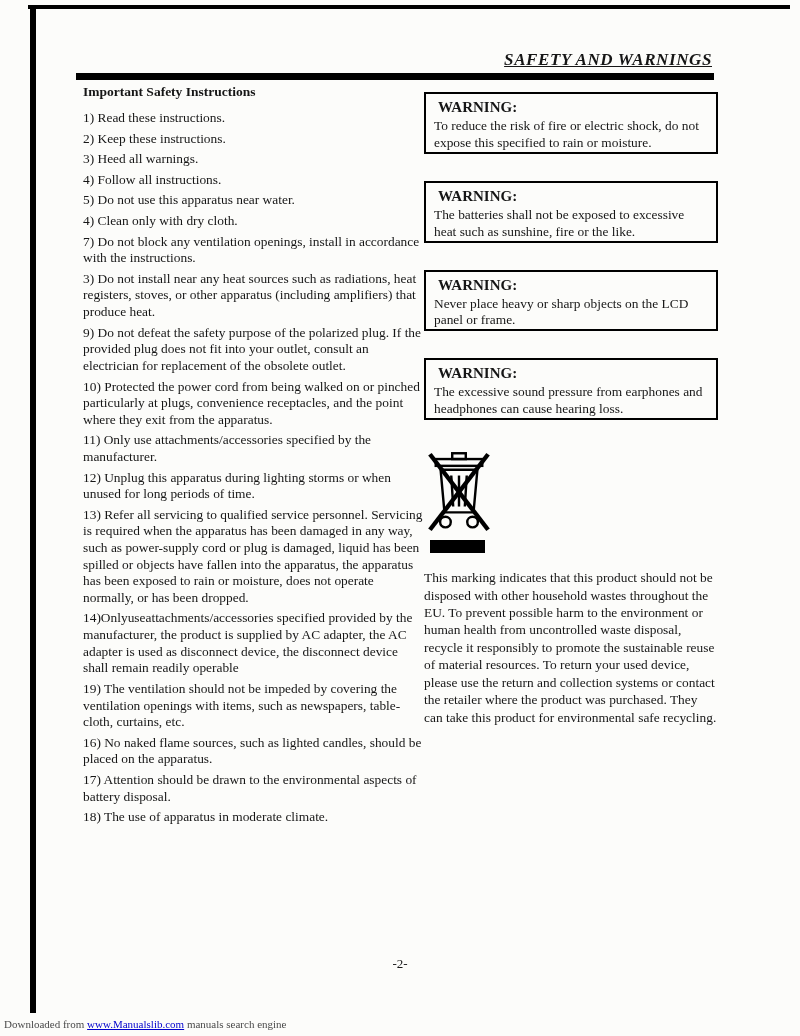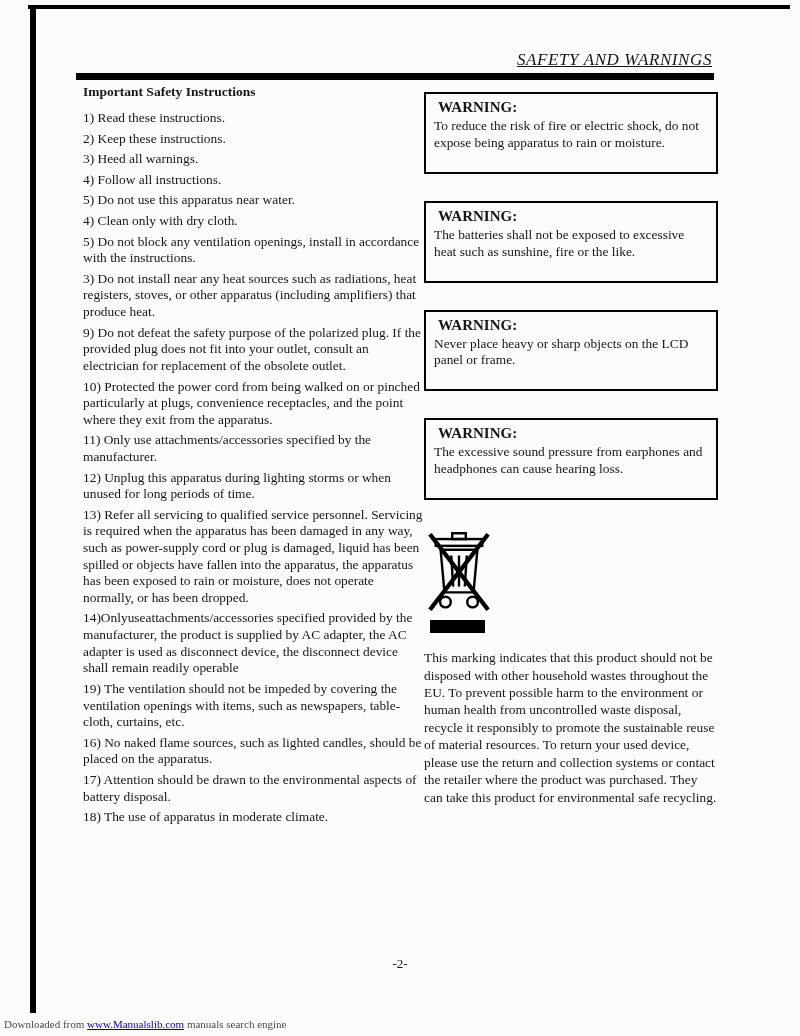--- a/index.html
+++ b/index.html
@@ -15,37 +15,37 @@
     background: #fcfcfa;
     overflow: hidden;
   }
   
   .scan-top  { position: absolute; left: 28px; top: 5px; width: 762px; height: 4px; background: #000; }
   .scan-left { position: absolute; left: 30px; top: 5px; width: 6px; height: 1008px; background: #000; }
 
   
   .header-title {
     position: absolute; top: 50px; right: 88px;
-    font-size: 17px; font-weight: normal; font-style: italic;
+    font-size: 17px; font-weight: bold; font-style: italic;
     letter-spacing: 0.6px; text-decoration: underline;
   }
   .header-bar {
     position: absolute; top: 73px; left: 76px; width: 638px; height: 7px; background: #000;
   }
 
   
   .col-left { position: absolute; left: 83px; top: 84px; width: 340px; }
   .col-left .heading { font-size: 13.5px; font-weight: bold; margin: 0 0 10px 0; }
   .instruction { font-size: 13.4px; line-height: 1.24; margin-bottom: 4px; }
 
   
   .col-right { position: absolute; left: 424px; top: 92px; width: 294px; }
   .warning-box {
     border: 2px solid #000;
-    padding: 5px 8px 20px 8px;
+    padding: 5px 8px 0 8px;
     margin-bottom: 27px;
     background: #fcfcfa;
   }
   .warning-title { font-size: 15px; font-weight: bold; padding-left: 4px; margin-bottom: 2px; }
   .warning-body  { font-size: 13.4px; line-height: 1.26; }
 
   .weee-block { margin-top: 30px; }
   .weee-icon { display: block; margin-left: 4px; }
   .weee-bar  { width: 55px; height: 13px; background: #000; margin: 6px 0 0 6px; }
   .weee-text { margin-top: 16px; font-size: 13.4px; line-height: 1.3; }
@@ -74,39 +74,39 @@
   <div class="header-bar"></div>
 
   <div class="col-left">
     <div class="heading">Important Safety Instructions</div>
     <div class="instruction">1) Read these instructions.</div>
     <div class="instruction">2) Keep these instructions.</div>
     <div class="instruction">3) Heed all warnings.</div>
     <div class="instruction">4) Follow all instructions.</div>
     <div class="instruction">5) Do not use this apparatus near water.</div>
     <div class="instruction">4) Clean only with dry cloth.</div>
-    <div class="instruction">5) Do not block any ventilation openings, install in accordance with the instructions.</div>
+    <div class="instruction">7) Do not block any ventilation openings, install in accordance with the instructions.</div>
     <div class="instruction">3) Do not install near any heat sources such as radiations, heat registers, stoves, or other apparatus (including amplifiers) that produce heat.</div>
     <div class="instruction">9) Do not defeat the safety purpose of the polarized plug. If the provided plug does not fit into your outlet, consult an electrician for replacement of the obsolete outlet.</div>
     <div class="instruction">10) Protected the power cord from being walked on or pinched particularly at plugs, convenience receptacles, and the point where they exit from the apparatus.</div>
     <div class="instruction">11) Only use attachments/accessories specified by the manufacturer.</div>
     <div class="instruction">12) Unplug this apparatus during lighting storms or when unused for long periods of time.</div>
     <div class="instruction">13) Refer all servicing to qualified service personnel. Servicing is required when the apparatus has been damaged in any way, such as power-supply cord or plug is damaged, liquid has been spilled or objects have fallen into the apparatus, the apparatus has been exposed to rain or moisture, does not operate normally, or has been dropped.</div>
     <div class="instruction">14)Onlyuseattachments/accessories specified provided by the manufacturer, the product is supplied by AC adapter, the AC adapter is used as disconnect device, the disconnect device shall remain readily operable</div>
     <div class="instruction">19) The ventilation should not be impeded by covering the ventilation openings with items, such as newspapers, table-cloth, curtains, etc.</div>
     <div class="instruction">16) No naked flame sources, such as lighted candles, should be placed on the apparatus.</div>
     <div class="instruction">17) Attention should be drawn to the environmental aspects of battery disposal.</div>
     <div class="instruction">18) The use of apparatus in moderate climate.</div>
   </div>
 
   <div class="col-right">
 
     <div class="warning-box">
       <div class="warning-title">WARNING:</div>
-      <div class="warning-body">To reduce the risk of fire or electric shock, do not expose being apparatus to rain or moisture.</div>
+      <div class="warning-body">To reduce the risk of fire or electric shock, do not expose this specified to rain or moisture.</div>
     </div>
 
     <div class="warning-box">
       <div class="warning-title">WARNING:</div>
       <div class="warning-body">The batteries shall not be exposed to excessive heat such as sunshine, fire or the like.</div>
     </div>
 
     <div class="warning-box">
       <div class="warning-title">WARNING:</div>
       <div class="warning-body">Never place heavy or sharp objects on the LCD panel or frame.</div>

